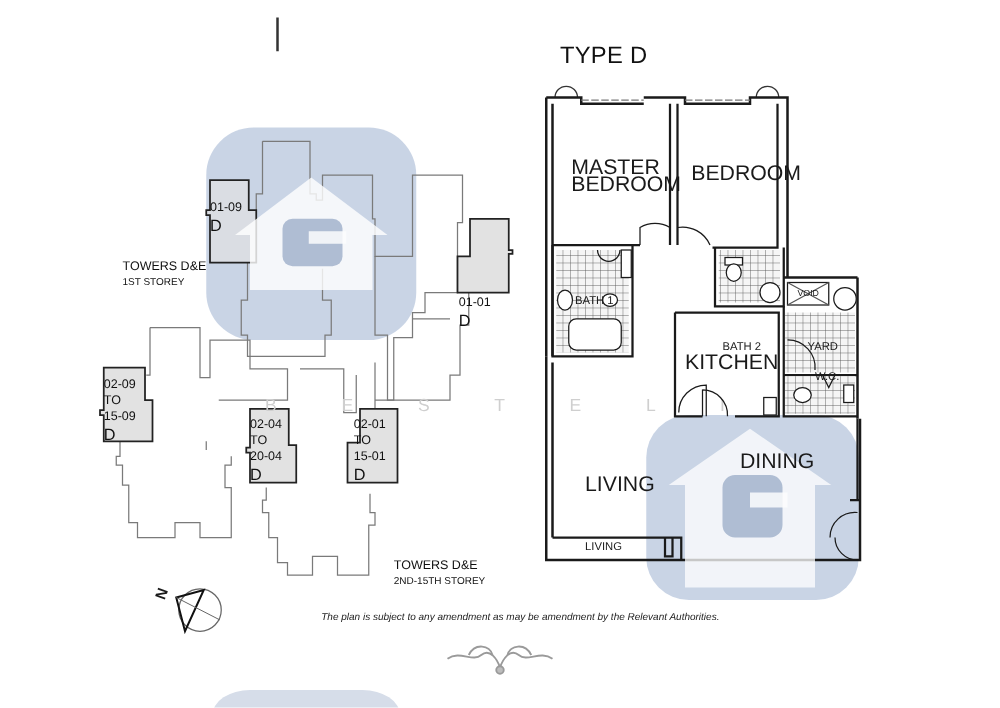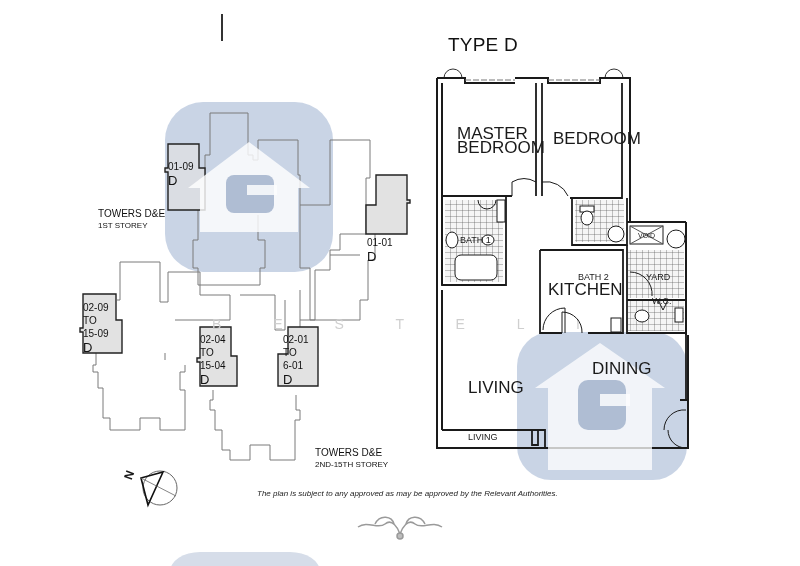--- a/index.html
+++ b/index.html
@@ -97,27 +97,27 @@
 
 <div class="abs unit-lbl" style="left:83px;top:301px;width:37px;">
   <div>02-09</div>
   <div>TO</div>
   <div>15-09</div>
   <span class="big">D</span>
 </div>
 <div class="abs unit-lbl" style="left:200px;top:333px;width:37px;">
   <div>02-04</div>
   <div>TO</div>
-  <div>15-04</div>
+  <div>20-04</div>
   <span class="big">D</span>
 </div>
 <div class="abs unit-lbl" style="left:283px;top:333px;width:37px;">
   <div>02-01</div>
   <div>TO</div>
-  <div>6-01</div>
+  <div>15-01</div>
   <span class="big">D</span>
 </div>
 <div class="abs tower-lbl" style="left:315px;top:447px;">
   <div>TOWERS D&amp;E</div>
   <div class="sub">2ND-15TH STOREY</div>
 </div>
 
 <svg width="800" height="566">
 
   <path d="M444 78 A9 9 0 0 1 462 78" fill="none" stroke="#333" stroke-width="1"></path>
@@ -223,21 +223,21 @@
 <div class="abs room-sm" style="left:460px;top:235px;">BATH 1</div>
 <div class="abs room-sm" style="left:578px;top:228px;margin-top:44px;">BATH 2</div>
 <div class="abs room-xs" style="left:638px;top:232px;">VOID</div>
 <div class="abs room" style="left:548px;top:283px;">KITCHEN</div>
 <div class="abs room-sm" style="left:646px;top:272px;">YARD</div>
 <div class="abs room-sm" style="left:652px;top:296px;">W.C.</div>
 <div class="abs room" style="left:468px;top:381px;">LIVING</div>
 <div class="abs room" style="left:592px;top:362px;">DINING</div>
 <div class="abs room-sm" style="left:468px;top:432px;">LIVING</div>
 
-<div class="abs disclaimer">The plan is subject to any approved as may be approved by the Relevant Authorities.</div>
+<div class="abs disclaimer">The plan is subject to any amendment as may be amendment by the Relevant Authorities.</div>
 <svg width="800" height="566">
   <g fill="none" stroke="#9a9a9a" stroke-width="1.5">
     <path d="M358 527 C368 520, 378 530, 385 524 C392 518, 398 528, 400 534"></path>
     <path d="M442 527 C432 520, 422 530, 415 524 C408 518, 402 528, 400 534"></path>
     <path d="M375 524 C380 514, 392 516, 394 524"></path>
     <path d="M425 524 C420 514, 408 516, 406 524"></path>
     <circle cx="400" cy="536" r="3" fill="#bdbdbd"></circle>
   </g>
 </svg>
 

